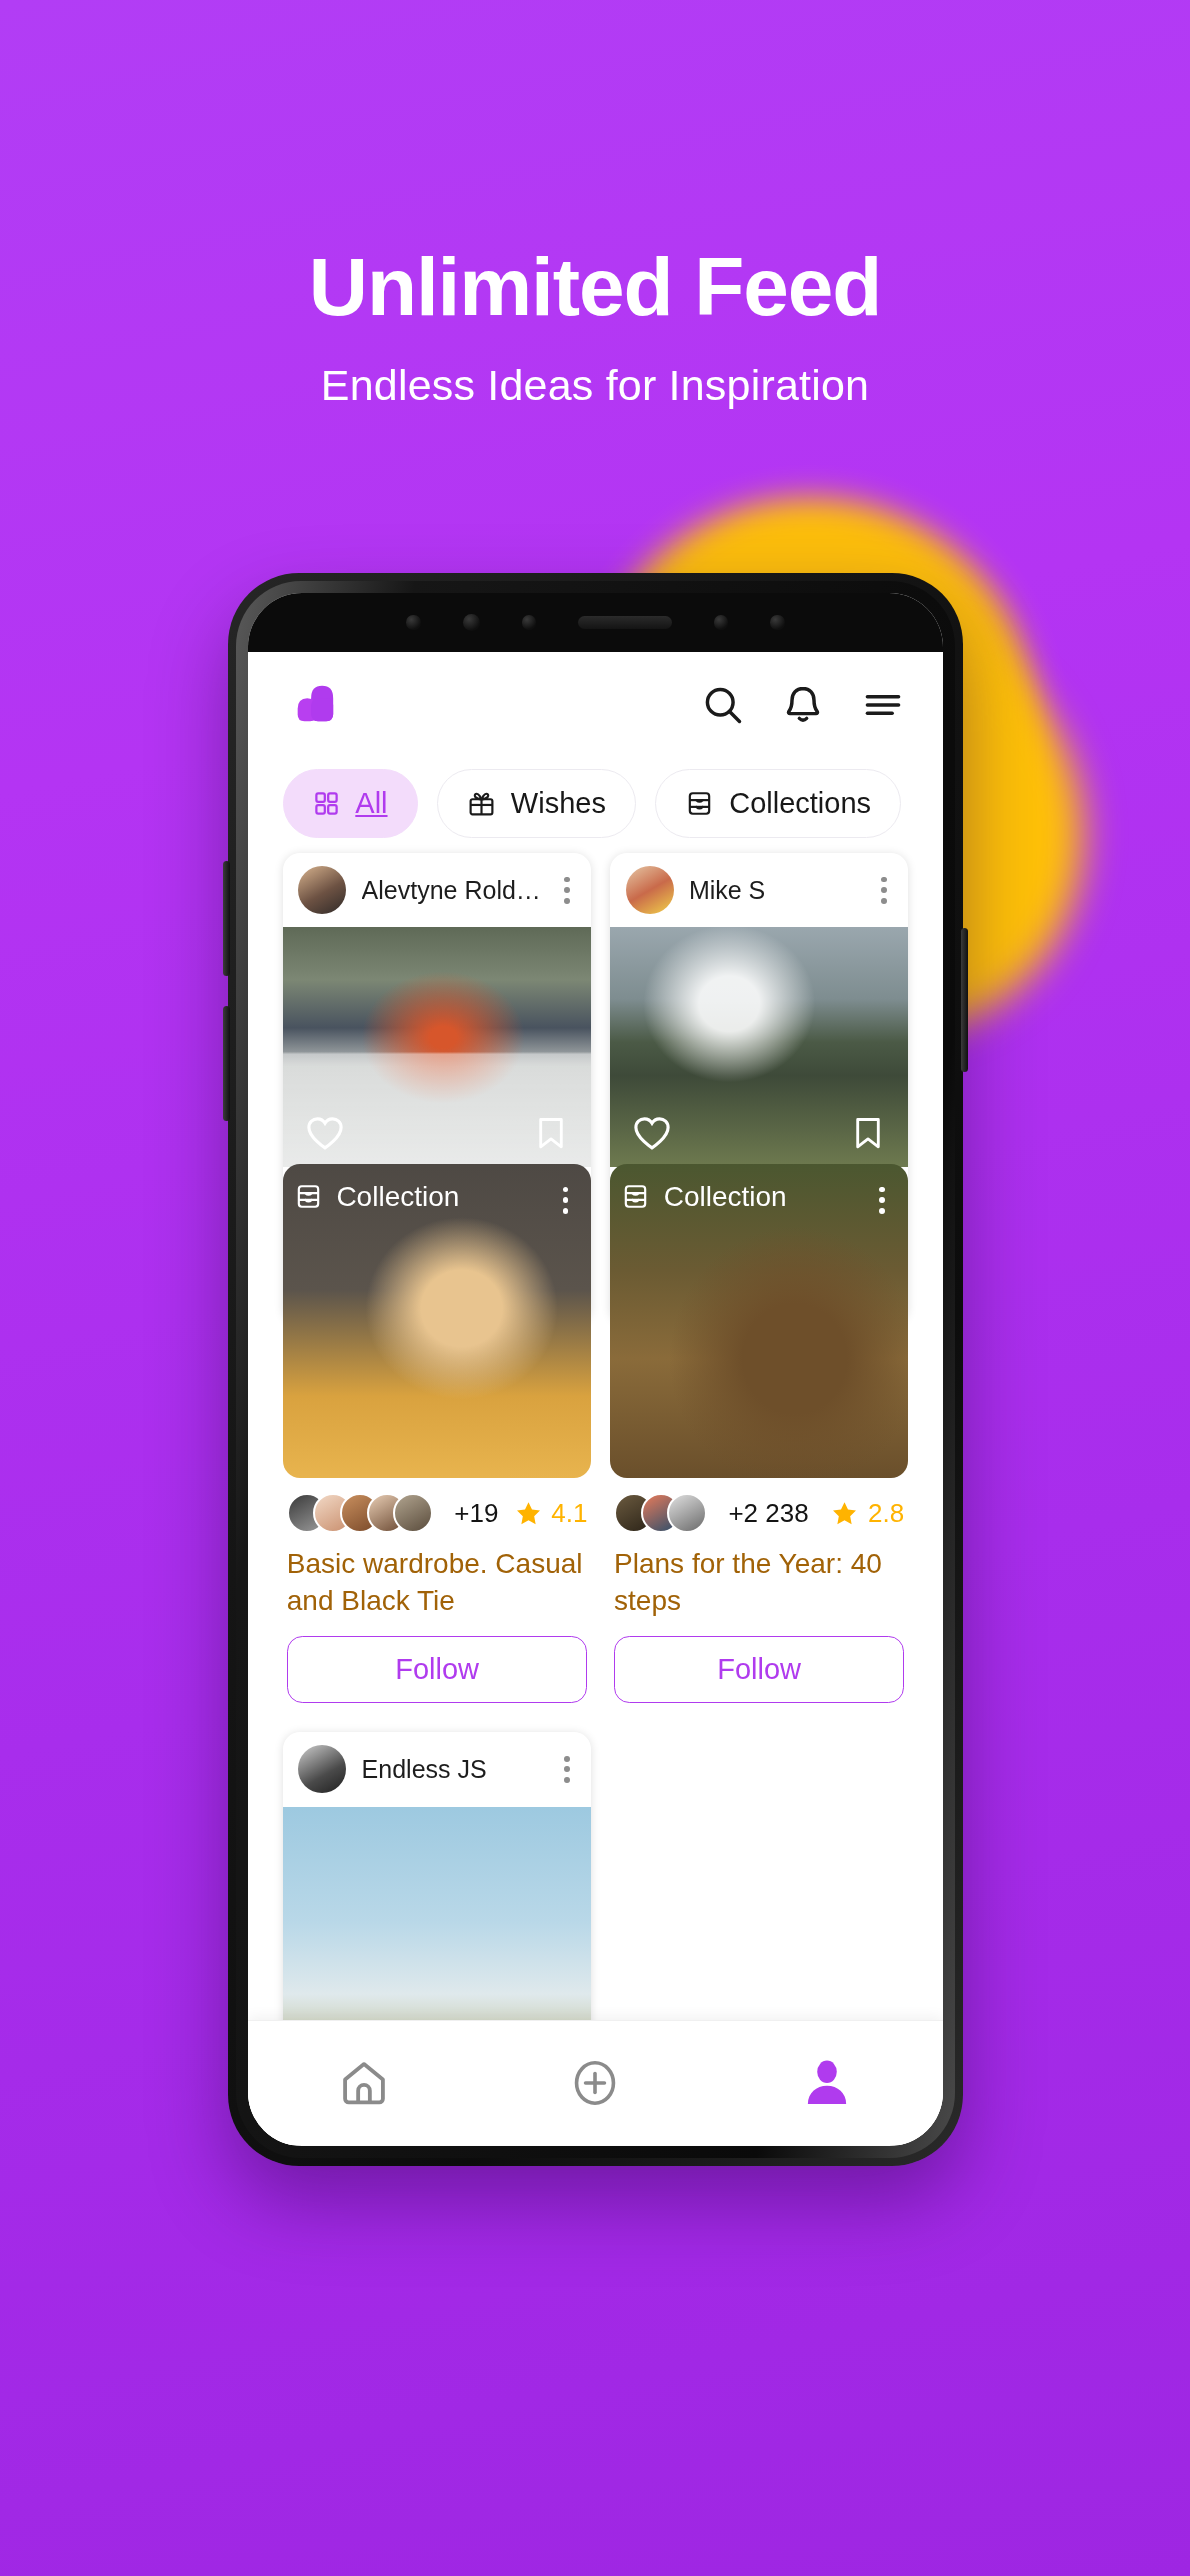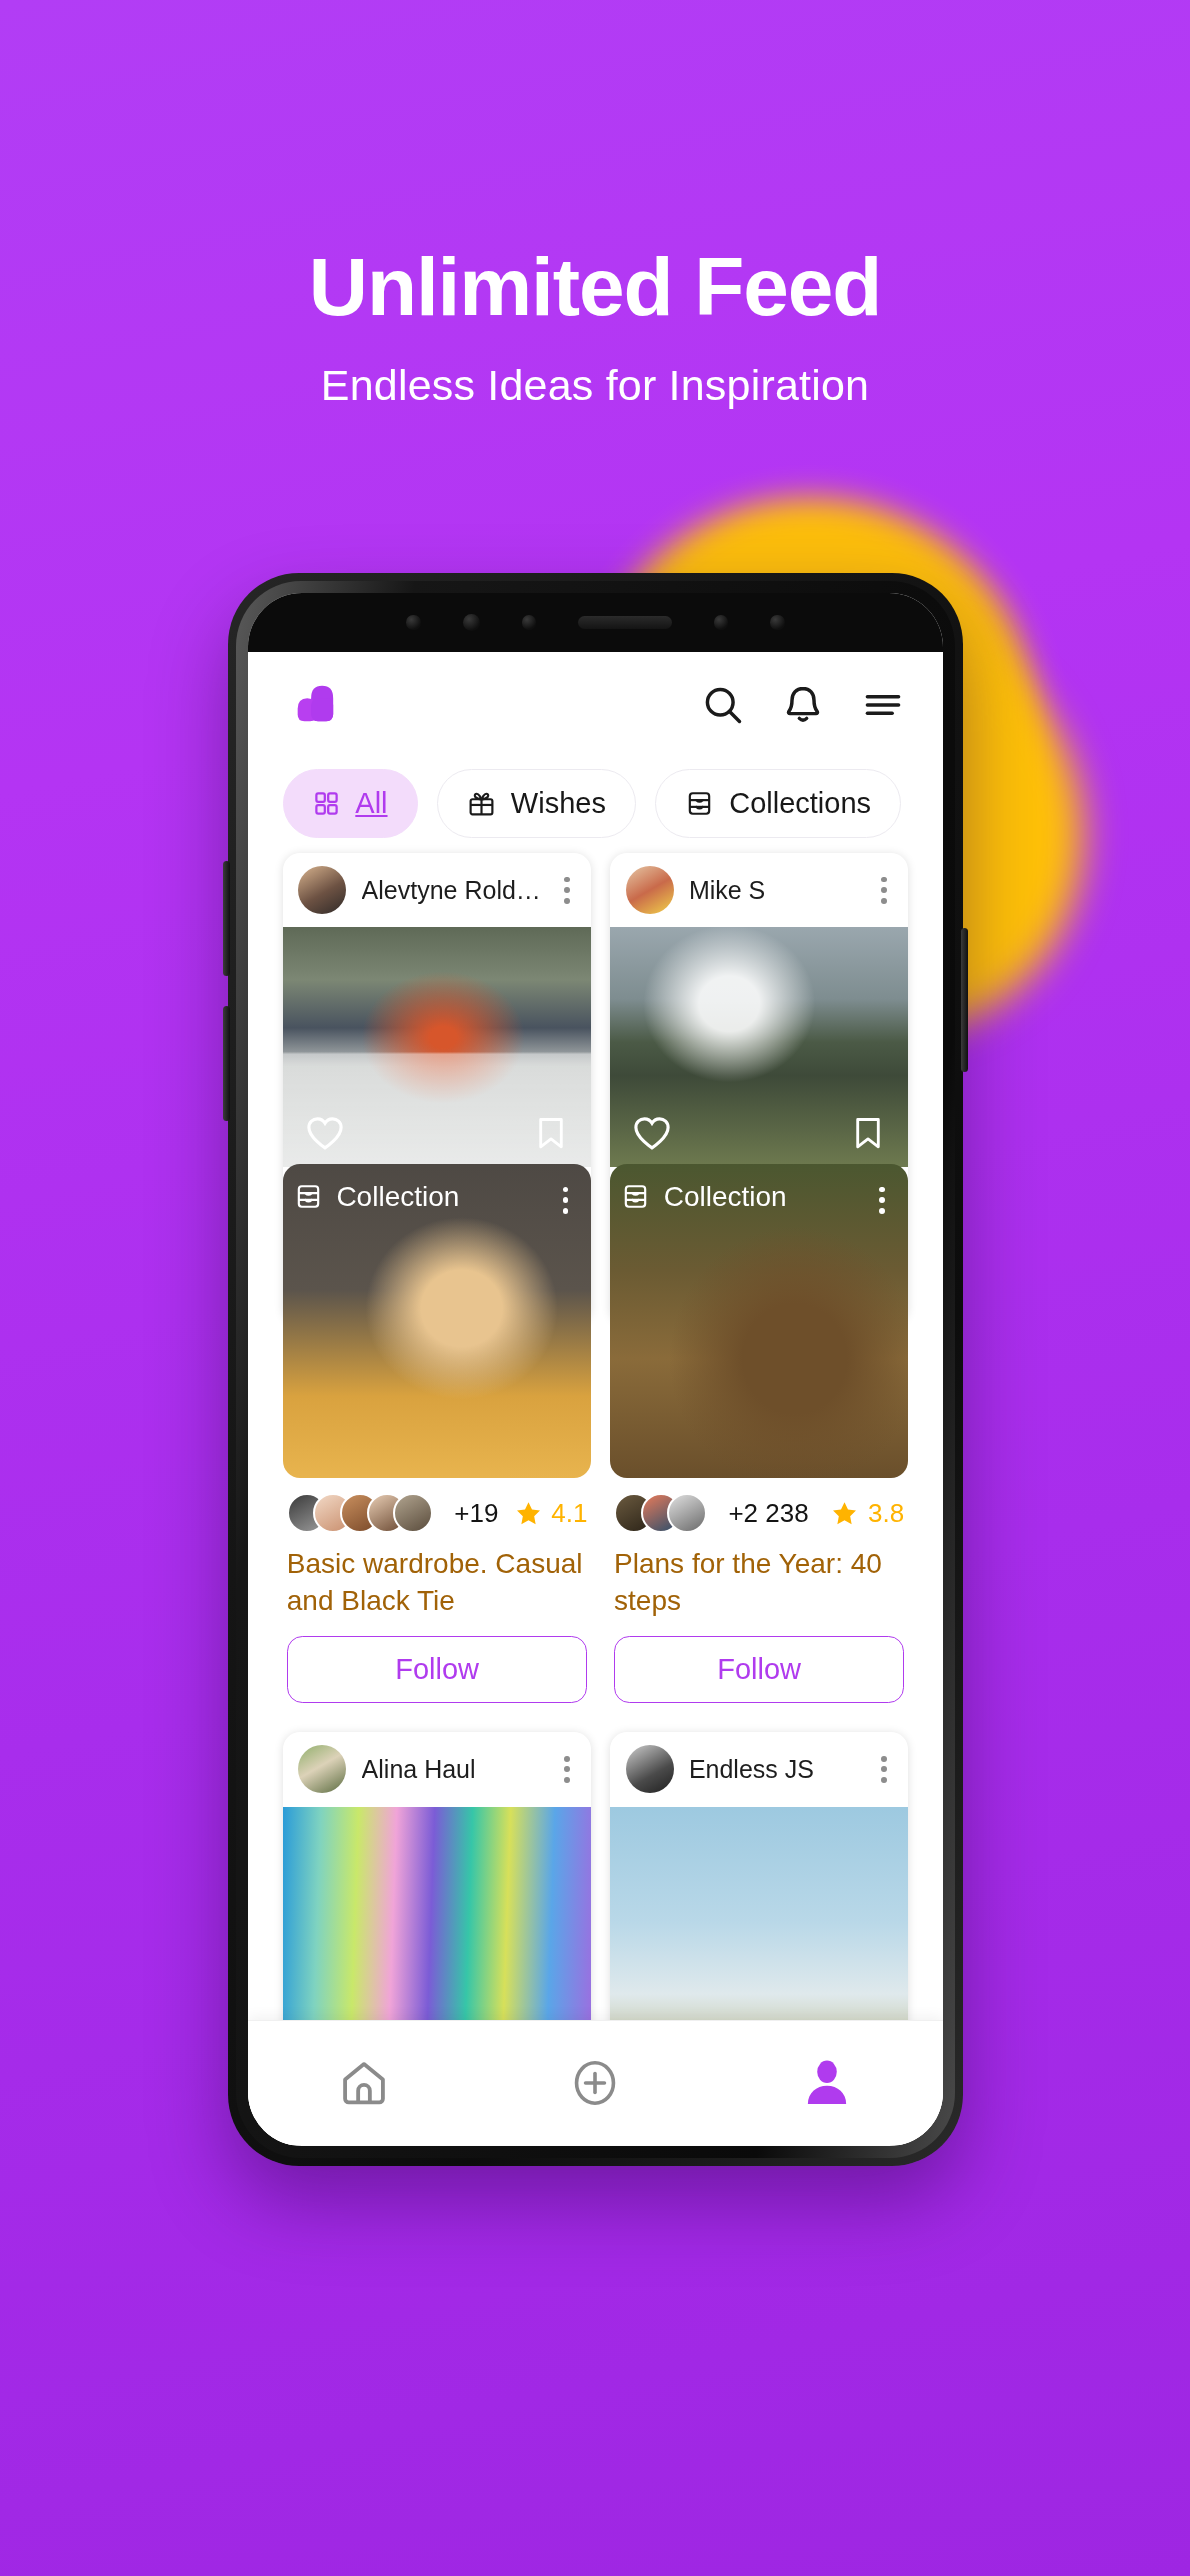--- a/index.html
+++ b/index.html
@@ -456,39 +456,27 @@
             <div class="stack">
               <div class="s s6"></div>
               <div class="s s7"></div>
               <div class="s s8"></div>
             </div>
             <div class="plus-count">+2 238</div>
             <div class="rating">
               <svg width="29" height="29" viewBox="0 0 24 24" fill="#FFB300">
                 <path d="M12 2.6 l2.9 6.1 6.6.9 -4.8 4.6 1.2 6.6 -5.9-3.2 -5.9 3.2 1.2-6.6 -4.8-4.6 6.6-.9z"></path>
               </svg>
-              <span>3.8</span>
+              <span>2.8</span>
             </div>
           </div>
           <div class="coll-title">Plans for the Year: 40 steps</div>
           <button class="follow-btn">Follow</button>
         </div>
 
-        <div class="card">
-          <div class="card-top">
-            <div class="avatar av3"></div>
-            <div class="card-user">Alina Haul</div>
-            <div class="kebab">
-                <i></i>
-                <i></i>
-                <i></i>
-              </div>
-          </div>
-          <div class="photo img-coral"></div>
-        </div>
 
         <div class="card">
           <div class="card-top">
             <div class="avatar av4"></div>
             <div class="card-user">Endless JS</div>
             <div class="kebab">
                 <i></i>
                 <i></i>
                 <i></i>
               </div>

